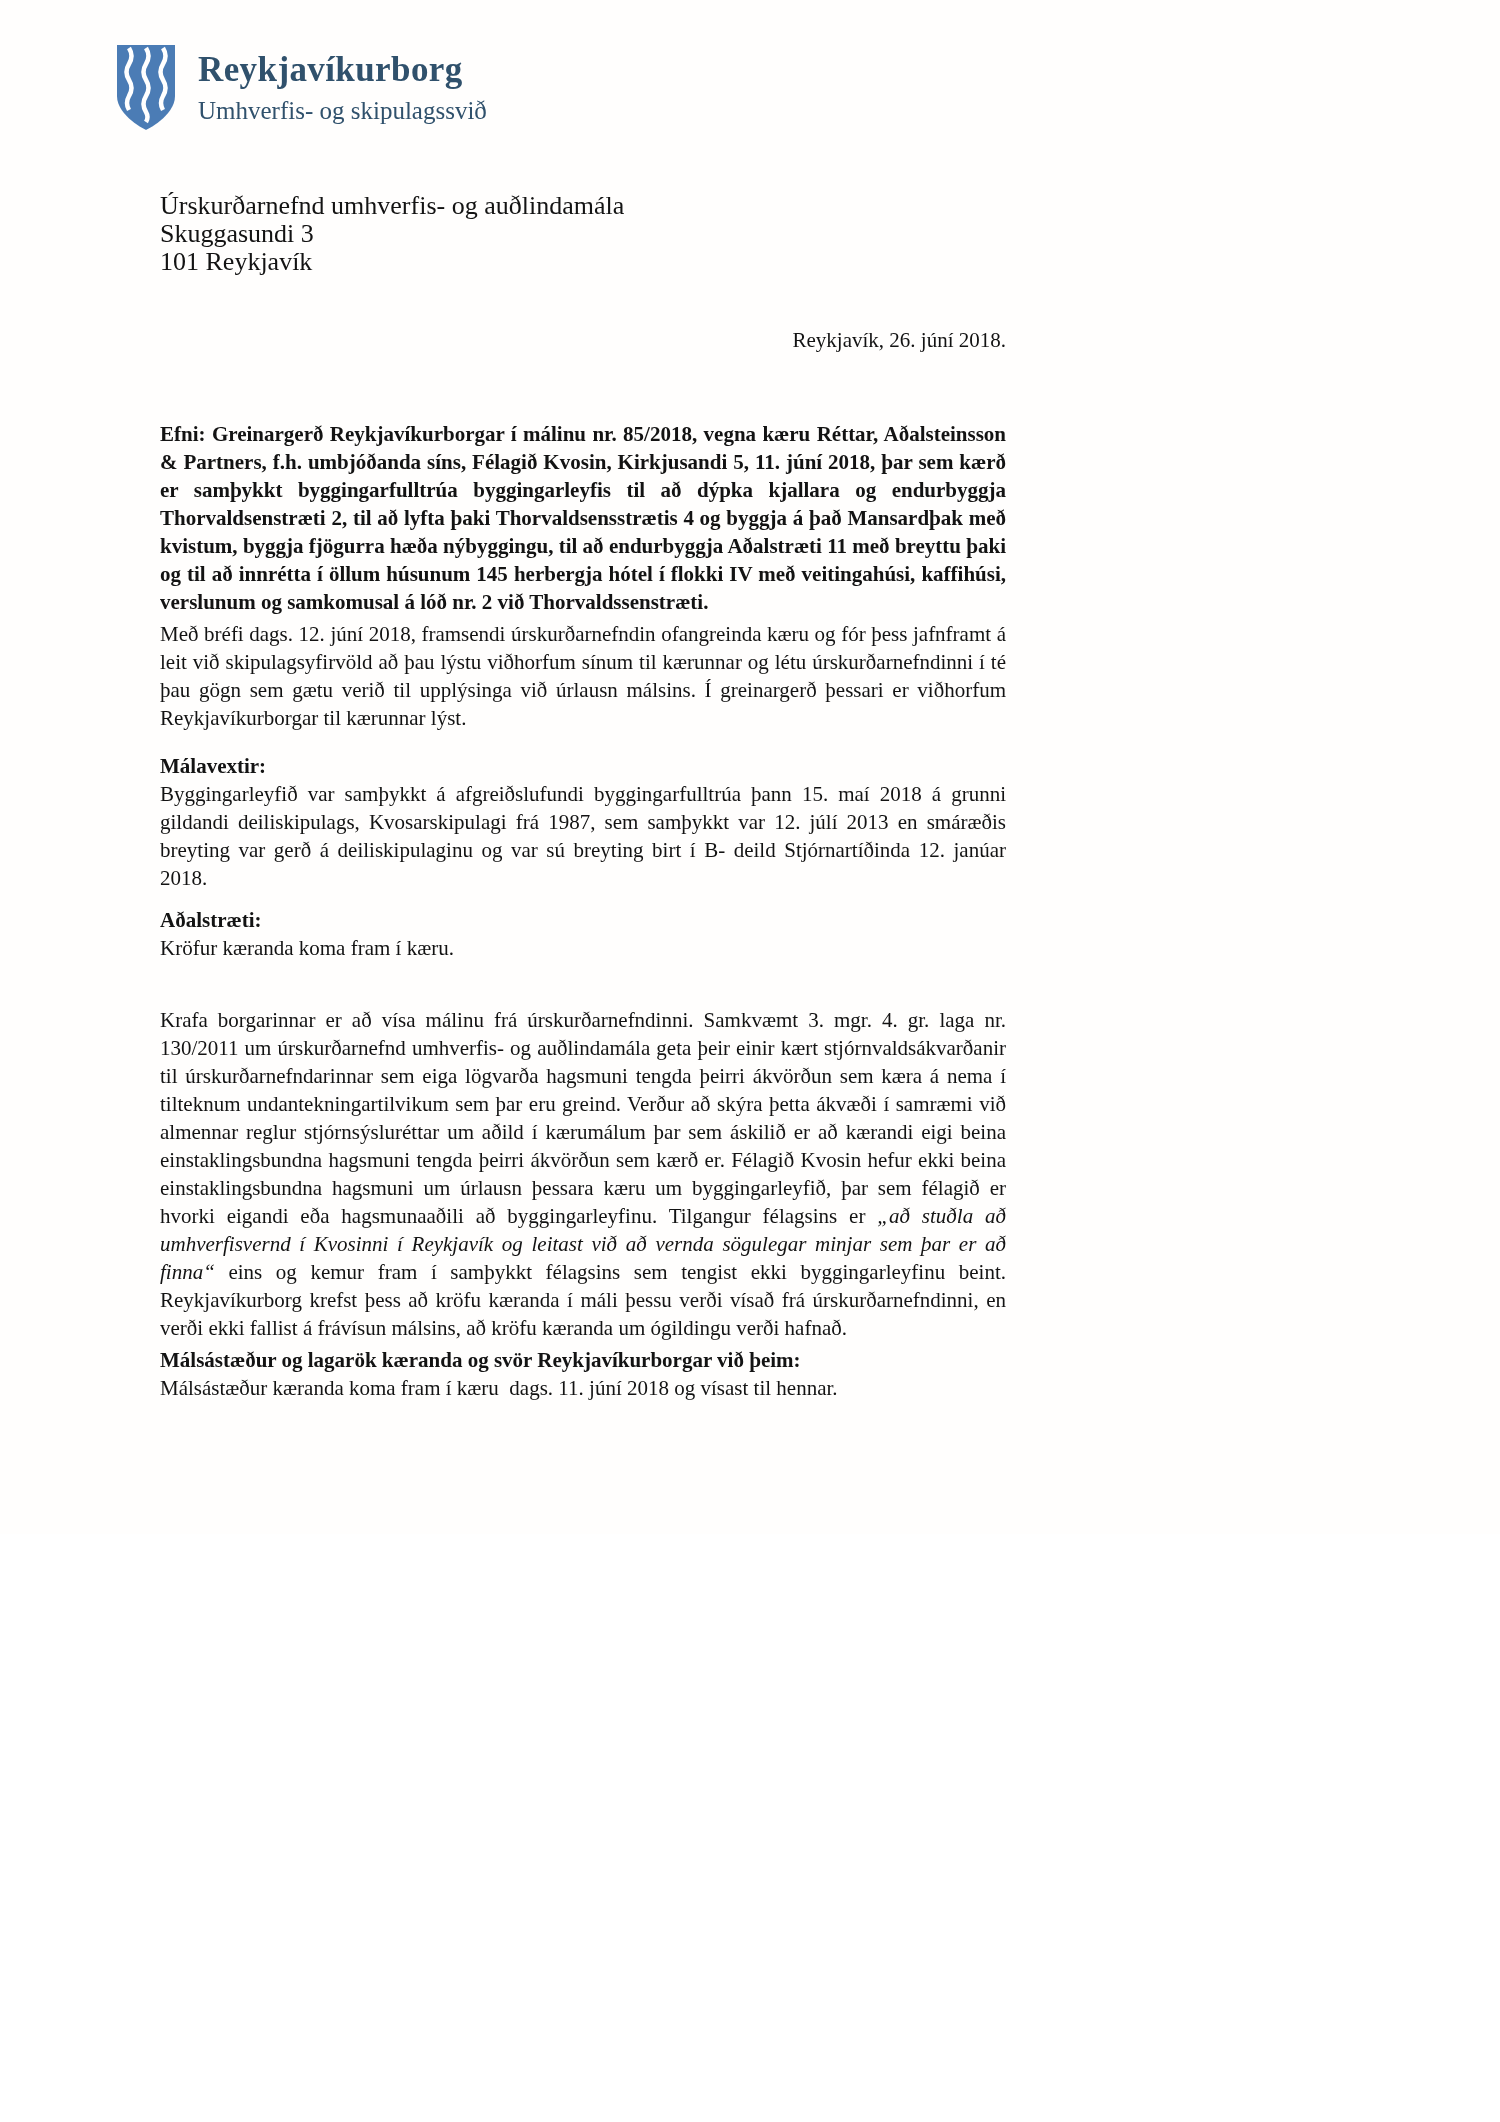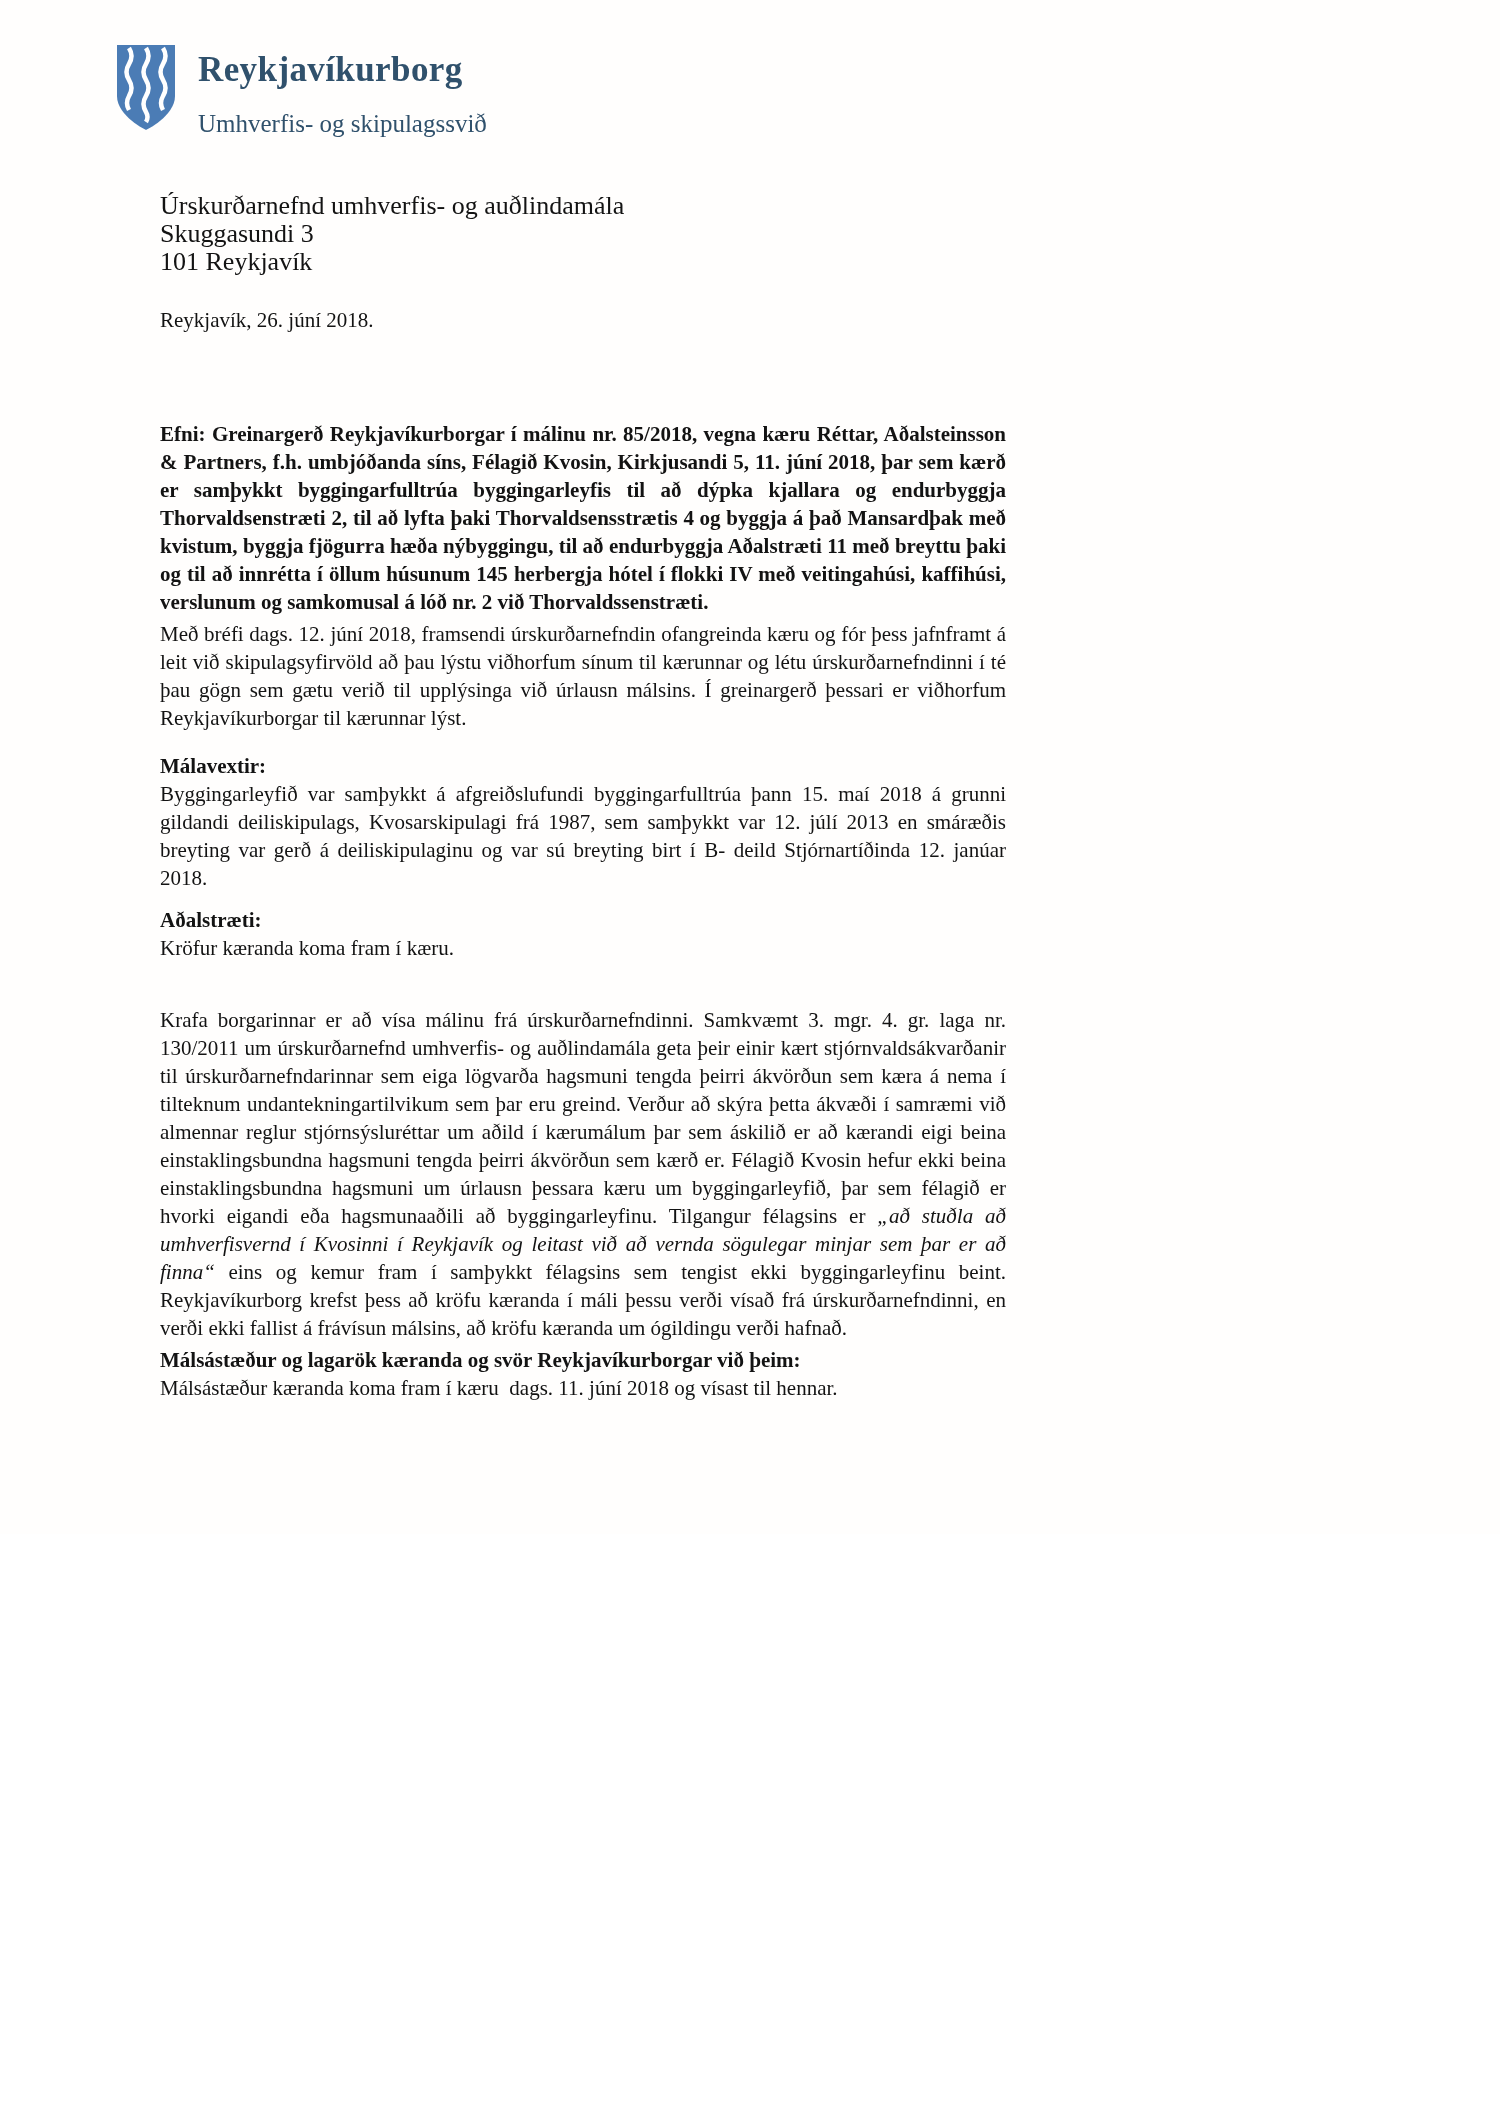--- a/index.html
+++ b/index.html
@@ -20,35 +20,35 @@
   .letterhead {
     position: absolute; top: 42px; left: 114px;
     display: flex; align-items: flex-start; gap: 20px;
   }
   .logo svg { display: block; }
   .org-text { display: flex; flex-direction: column; padding-top: 8px; }
   .org-name {
     font-size: 35px; font-weight: bold; color: #30516c; letter-spacing: 0.4px;
   }
   .org-dept {
-    font-size: 25px; color: #30516c; margin-top: 20px;
+    font-size: 25px; color: #30516c; margin-top: 7px;
   }
 
   
   .block {
     position: absolute; left: 160px; width: 846px;
     font-size: 21px; line-height: 28px; color: #131313;
   }
   .just { text-align: justify; }
   .bold { font-weight: bold; }
   .italic { font-style: italic; }
   p { margin: 0; }
 
   .recipient { top: 192px; font-weight: normal; font-size: 26px; }
-  .dateline  { top: 306px; }
+  .dateline  { top: 326px; text-align: right; }
   .subject   { top: 420px; font-weight: bold; }
   .intro     { top: 620px; }
   .sec-malavextir    { top: 752px; }
   .sec-krofugerd     { top: 906px; }
   .claim             { top: 990px; margin-top: 16px; }
   .sec-malsastaedur  { top: 1346px; }
   .sec-malsastaedur .sec-text { white-space: pre; }
 
   .footer {
     position: absolute; top: 1914px; left: 160px; width: 848px;

